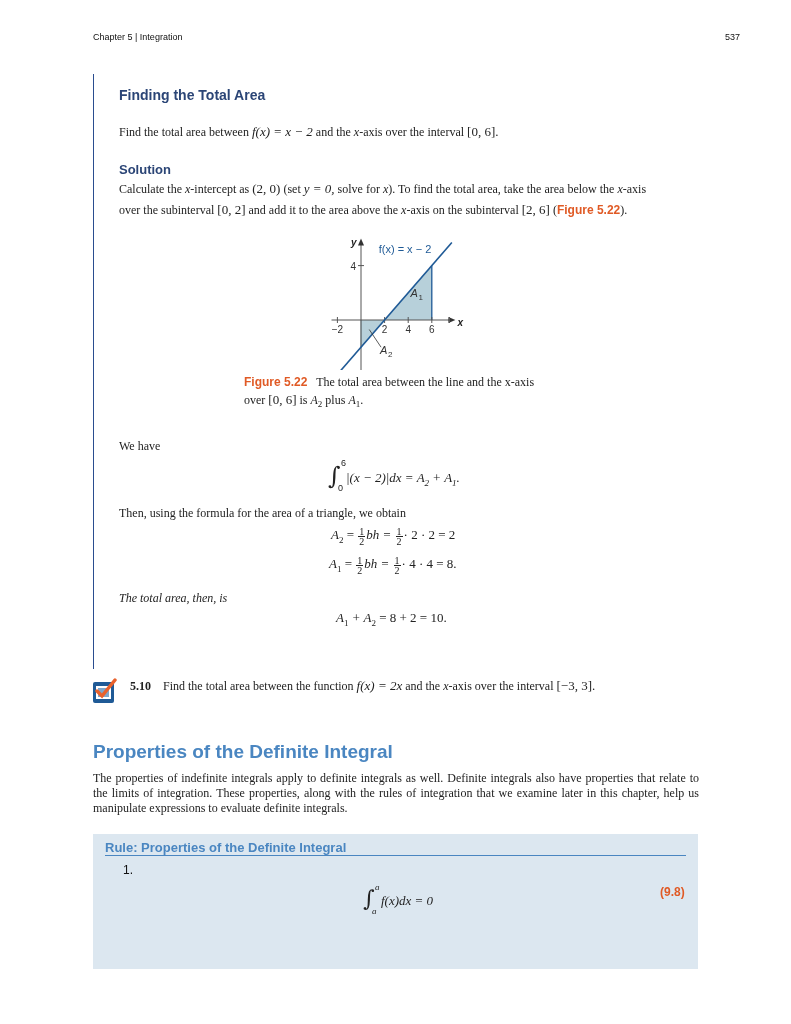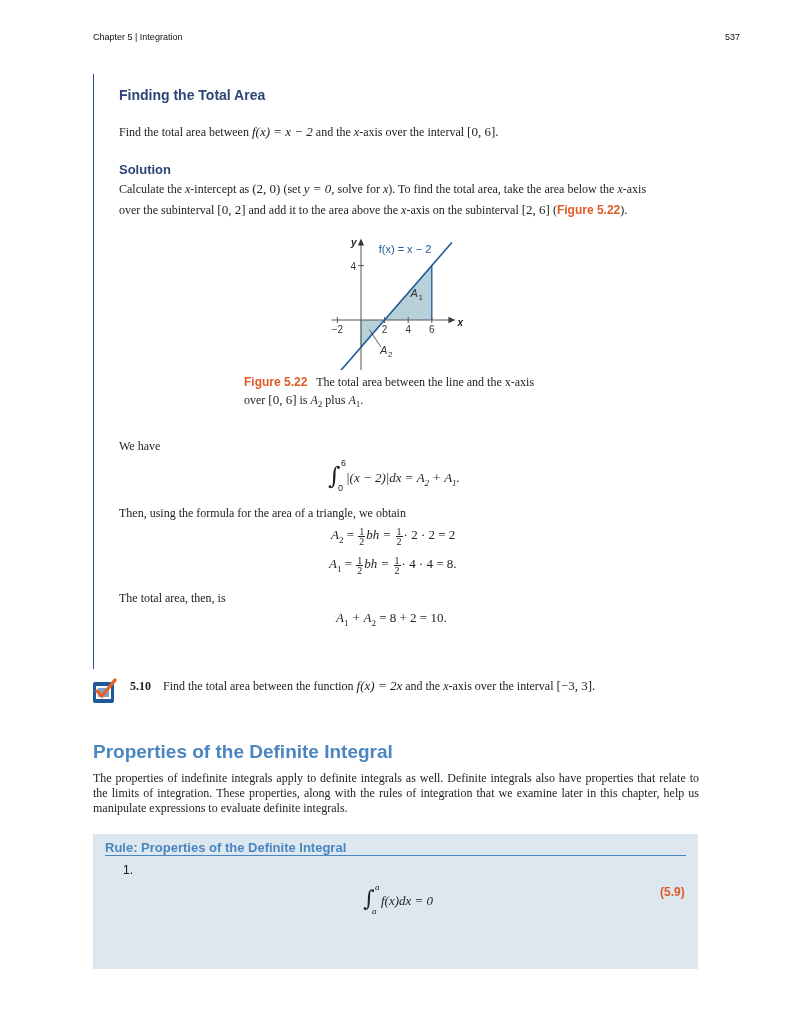--- a/index.html
+++ b/index.html
@@ -101,21 +101,21 @@
 <div class="abs p" style="left:119px; top:502px;">Then, using the formula for the area of a triangle, we obtain</div>
 
 <div class="abs eq" style="left:331px; top:527px; white-space:nowrap;">
   <i>A</i><sub>2</sub><span> = </span><span class="frac"><span class="num">1</span><span>2</span></span><i>bh = </i><span class="frac"><span class="num">1</span><span>2</span></span><span>· 2 · 2 = 2</span>
 </div>
 
 <div class="abs eq" style="left:329px; top:556px; white-space:nowrap;">
   <i>A</i><sub>1</sub><span> = </span><span class="frac"><span class="num">1</span><span>2</span></span><i>bh = </i><span class="frac"><span class="num">1</span><span>2</span></span><span>· 4 · 4 = 8.</span>
 </div>
 
-<div class="abs p" style="left:119px; top:587px;">The total area, then, is</div>
+<div class="abs p" style="left:119px; top:587px;font-style:italic;">The total area, then, is</div>
 
 <div class="abs eq" style="left:336px; top:610px; white-space:nowrap;">
   <i>A</i><sub>1</sub><i> + A</i><sub>2</sub><span> = 8 + 2 = 10.</span>
 </div>
 
 <svg class="abs" style="left:92px; top:678px;" width="26" height="26" viewBox="0 0 26 26">
   <rect x="1" y="4" width="21" height="21" rx="2" fill="#1f5a96"></rect>
   <rect x="4" y="8" width="15" height="13" fill="#ffffff"></rect>
   <rect x="6" y="10" width="11" height="9" fill="#7fa7cc"></rect>
   <path d="M5 13 L10 18 L23 2" stroke="#e8612c" stroke-width="3.5" fill="none" stroke-linecap="round"></path>
@@ -130,14 +130,14 @@
 <div class="abs rule-box">
   <div class="abs rule-title">Rule: Properties of the Definite Integral</div>
   <div class="abs rule-line"></div>
   <div class="abs sans" style="left:30px; top:29px; font-size:12px; color:#111;">1.</div>
   <div class="abs eq" style="left:270px; top:48px; width:120px; height:40px;">
     <span class="abs" style="left:0; top:4px; font-size:22px; font-family:'DejaVu Serif',serif;">∫</span>
     <i class="abs" style="left:12px; top:0px; font-size:9px;">a</i>
     <i class="abs" style="left:9px; top:24px; font-size:9px;">a</i>
     <span class="abs" style="left:18px; top:11px; white-space:nowrap; font-style:italic;">f(x)dx = 0</span>
   </div>
-  <div class="abs eqnum" style="left:567px; top:51px;">(5.9)</div>
+  <div class="abs eqnum" style="left:567px; top:51px;">(9.8)</div>
 </div>
 
 </body></html>

